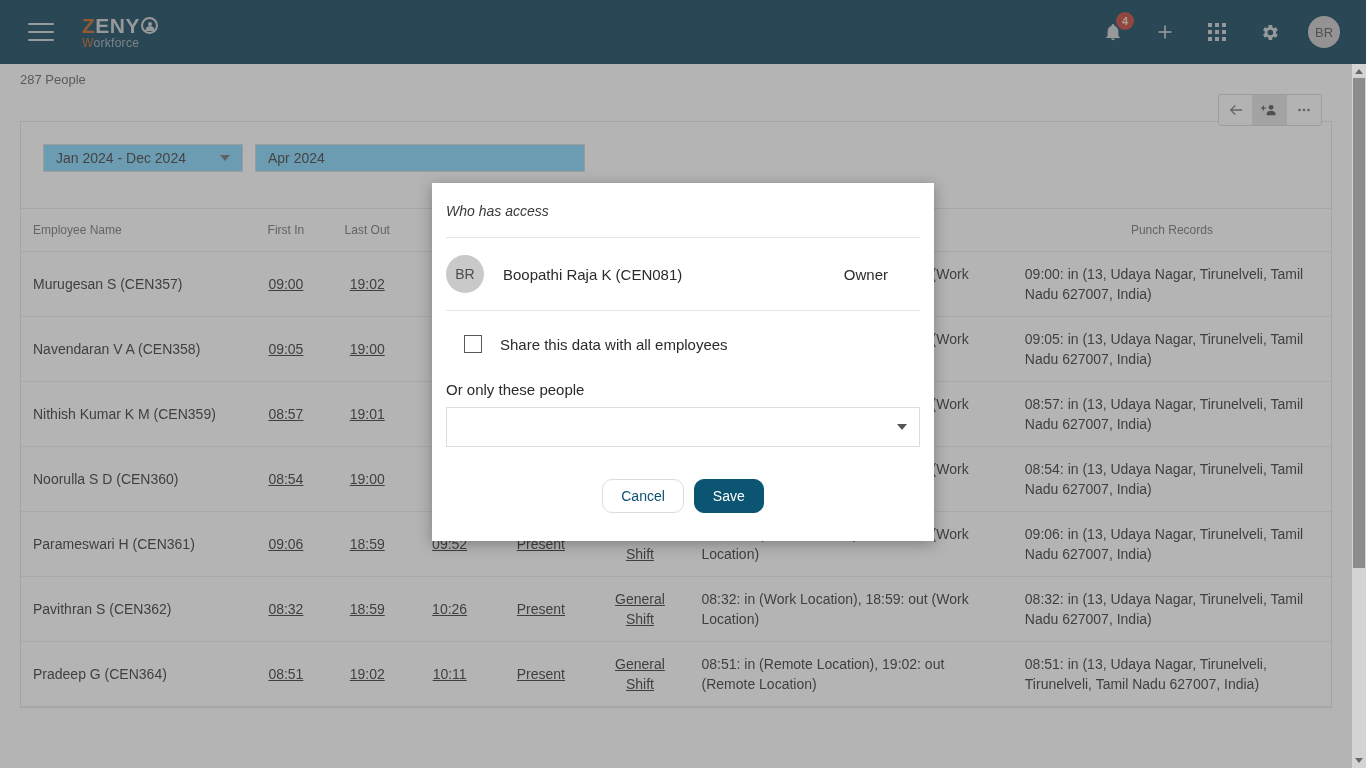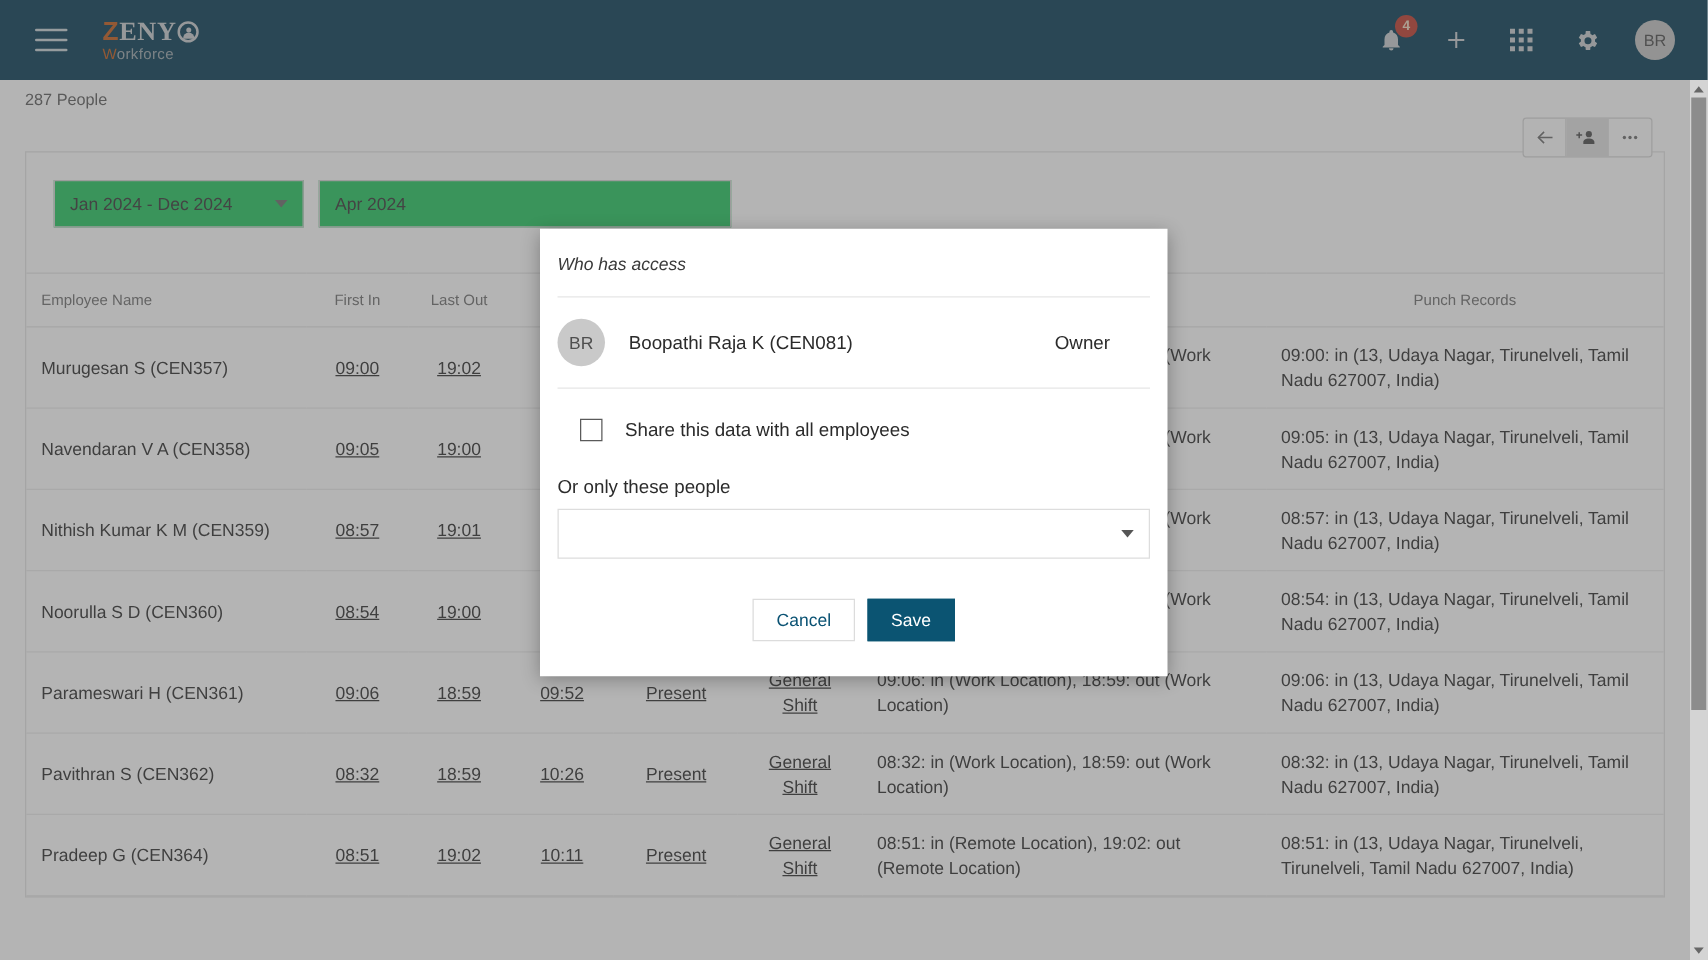--- a/index.html
+++ b/index.html
@@ -25,21 +25,21 @@
     cursor: pointer;
   }
   .hamburger span { display: block; height: 2px; background: #c9d3d8; border-radius: 1px; }
 
   .brand { margin-left: 28px; line-height: 1; user-select: none; }
   .brand-top {
     font-size: 21px; font-weight: bold; letter-spacing: 0.5px;
     display: flex; align-items: center;
   }
   .brand-z { color: #c45a18; }
-  .brand-eny { color: #c8cdd0; font-family: Liberation Serif, serif; }
+  .brand-eny { color: #c8cdd0; }
   .brand-badge {
     width: 17px; height: 17px; border-radius: 50%;
     border: 2px solid #c8cdd0; margin-left: 1px;
     position: relative; display: inline-block;
   }
   .brand-badge::before {
     content: ""; position: absolute; left: 50%; top: 2.5px;
     width: 4px; height: 4px; border-radius: 50%;
     background: #c8cdd0; transform: translateX(-50%);
   }
@@ -108,22 +108,22 @@
   .hbtn.active { background: #e0e0e0; color: #4a4a4a; }
 
   .card {
     margin: 34px 20px 0 20px;
     background: #ffffff;
     border: 1px solid #e3e3e3;
     min-height: 560px;
   }
   .filters { display: flex; gap: 12px; padding: 22px; }
   .filter-select {
-    height: 38px; min-width: 200px;
-    border: 1px solid #d4d4d4; background: #22c55e;
+    height: 28px; min-width: 200px;
+    border: 1px solid #d4d4d4; background: #7dd3fc;
     display: flex; align-items: center;
     padding: 0 12px; font-size: 14px; color: #333;
     cursor: pointer;
   }
   .filter-select .caret {
     margin-left: auto; width: 0; height: 0;
     border-left: 5px solid transparent; border-right: 5px solid transparent;
     border-top: 6px solid #6a6a6a;
   }
   .filter-select.wide { min-width: 330px; }
@@ -209,21 +209,21 @@
     border-left: 5px solid transparent; border-right: 5px solid transparent;
     border-top: 6px solid #555;
   }
   .modal-actions {
     display: flex; justify-content: center; gap: 10px;
     padding: 32px 0 28px 0;
   }
   .btn {
     font-size: 14px; padding: 0 18px; height: 34px;
     display: flex; align-items: center; justify-content: center;
-    cursor: pointer; border-radius: 0;
+    cursor: pointer; border-radius: 10px;
   }
   .btn-cancel { background: #fff; border: 1px solid #dcdcdc; color: #0a5273; }
   .btn-save { background: #0b5472; border: 1px solid #0b5472; color: #ffffff; }
 
   
   .vscroll {
     position: absolute; top: 64px; right: 0;
     width: 14px; height: 704px;
     background: #d4d4d4; z-index: 45;
   }

